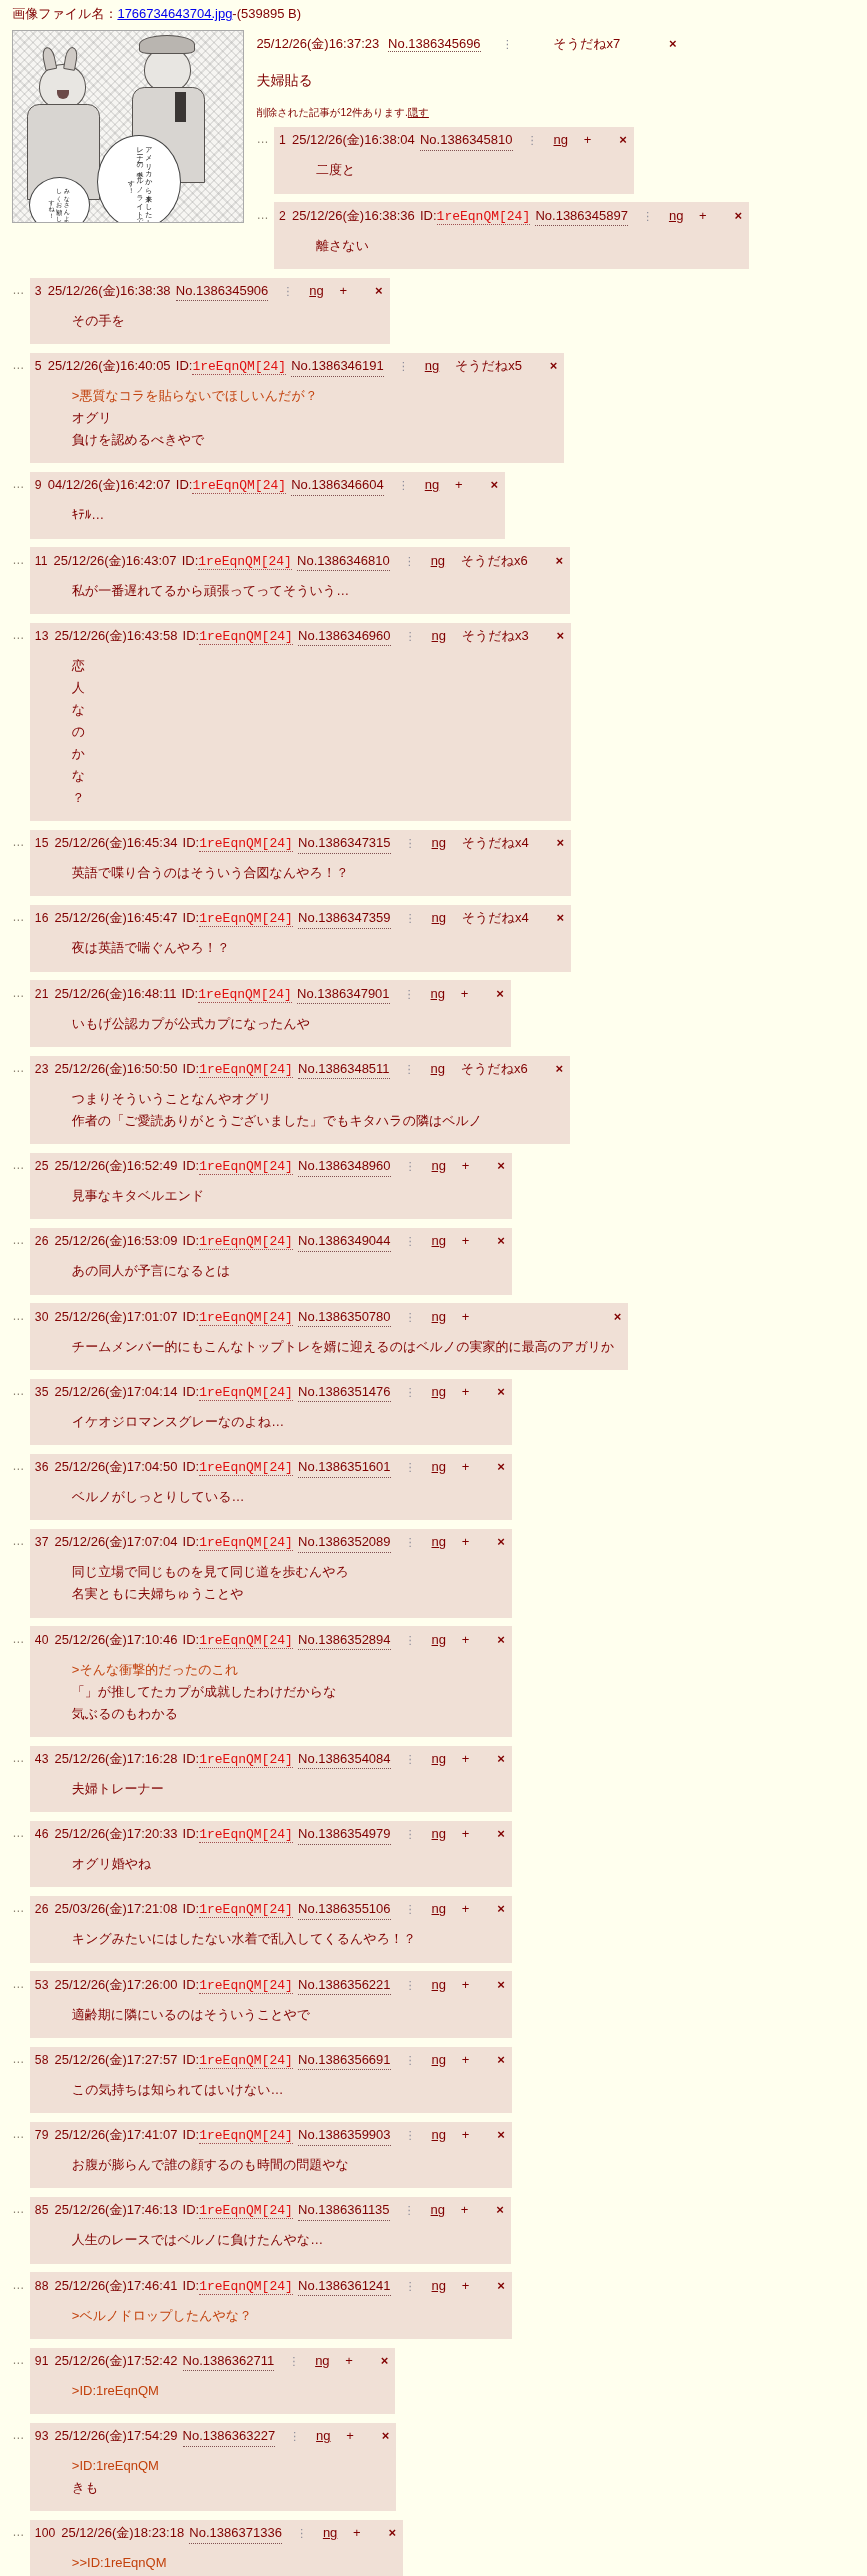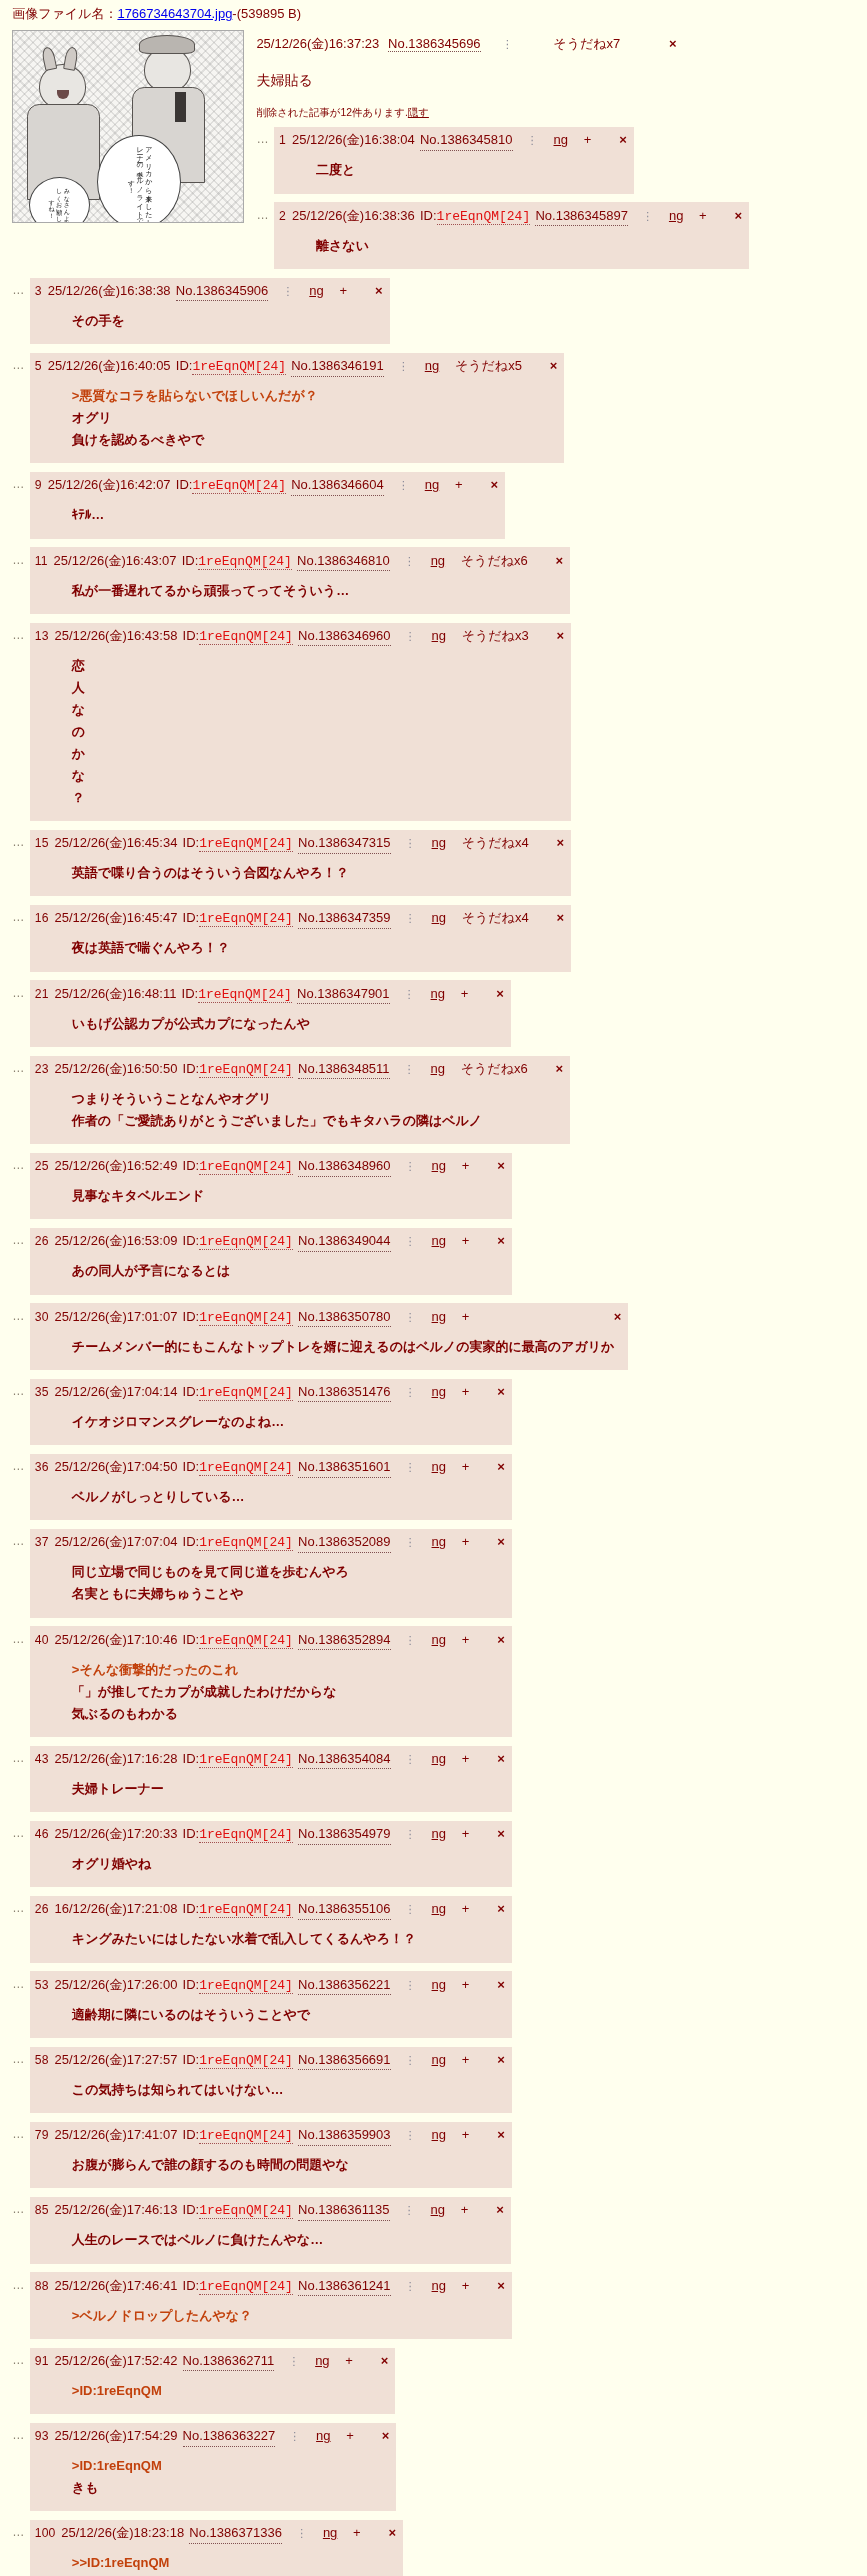--- a/index.html
+++ b/index.html
@@ -76,21 +76,21 @@
   .post-id { color: #E01010; border-bottom: 0.9px dotted #a05050; font-family: Liberation Mono, monospace; }
   .post-no { border-bottom: 0.9px dotted #805050; margin-right: 14px; }
   .kebab { color: #8c8c9a; margin-right: 15.7px; font-size: 11.3px; }
   .ng { text-decoration: underline; margin-right: 15.7px; }
   .vote { margin-right: 15.7px; }
   .close { margin-left: auto; font-weight: bold; padding-left: 12.2px; }
   .op-header .kebab { margin-left: 3.5px; }
   .op-header .vote { margin-left: 21px; margin-right: 12px; }
   .op-header .close { margin-left: 21px; font-weight: bold; }
   blockquote { margin: 8.7px 7px 5.2px 37px; padding: 0; }
-  blockquote .line { line-height: 22px; min-height: 22px; font-weight: bold; }
+  blockquote .line { line-height: 22px; min-height: 22px; }
   blockquote .quote { color: #c2410c; }
   .clear { clear: both; }
 </style>
 </head>
 <body>
 
 <div class="page">
 
   <div class="fileline">
     <span>画像ファイル名：</span><a class="fname">1766734643704.jpg</a><span>-(539895 B)</span>
@@ -209,21 +209,21 @@
             <div class="line">負けを認めるべきやで</div>
           </blockquote>
     </div>
   </div>
 
   <div class="post-row">
     <span class="menu-dots">…</span>
     <div class="post-box">
       <div class="post-header">
         <span class="post-num">9</span>
-        <span class="post-date">25/12/26(金)16:42:07</span>
+        <span class="post-date">04/12/26(金)16:42:07</span>
         <span class="idwrap"><span>ID:</span><a class="post-id">1reEqnQM[24]</a></span>
         <a class="post-no">No.1386346604</a>
         <span class="kebab">⋮</span>
         <a class="ng">ng</a>
         <a class="vote">+</a>
         <span class="close">×</span>
       </div>
       <blockquote>
             <div class="line">ｷﾃﾙ…</div>
           </blockquote>
@@ -523,21 +523,21 @@
             <div class="line">オグリ婚やね</div>
           </blockquote>
     </div>
   </div>
 
   <div class="post-row">
     <span class="menu-dots">…</span>
     <div class="post-box">
       <div class="post-header">
         <span class="post-num">26</span>
-        <span class="post-date">16/12/26(金)17:21:08</span>
+        <span class="post-date">25/03/26(金)17:21:08</span>
         <span class="idwrap"><span>ID:</span><a class="post-id">1reEqnQM[24]</a></span>
         <a class="post-no">No.1386355106</a>
         <span class="kebab">⋮</span>
         <a class="ng">ng</a>
         <a class="vote">+</a>
         <span class="close">×</span>
       </div>
       <blockquote>
             <div class="line">キングみたいにはしたない水着で乱入してくるんやろ！？</div>
           </blockquote>

